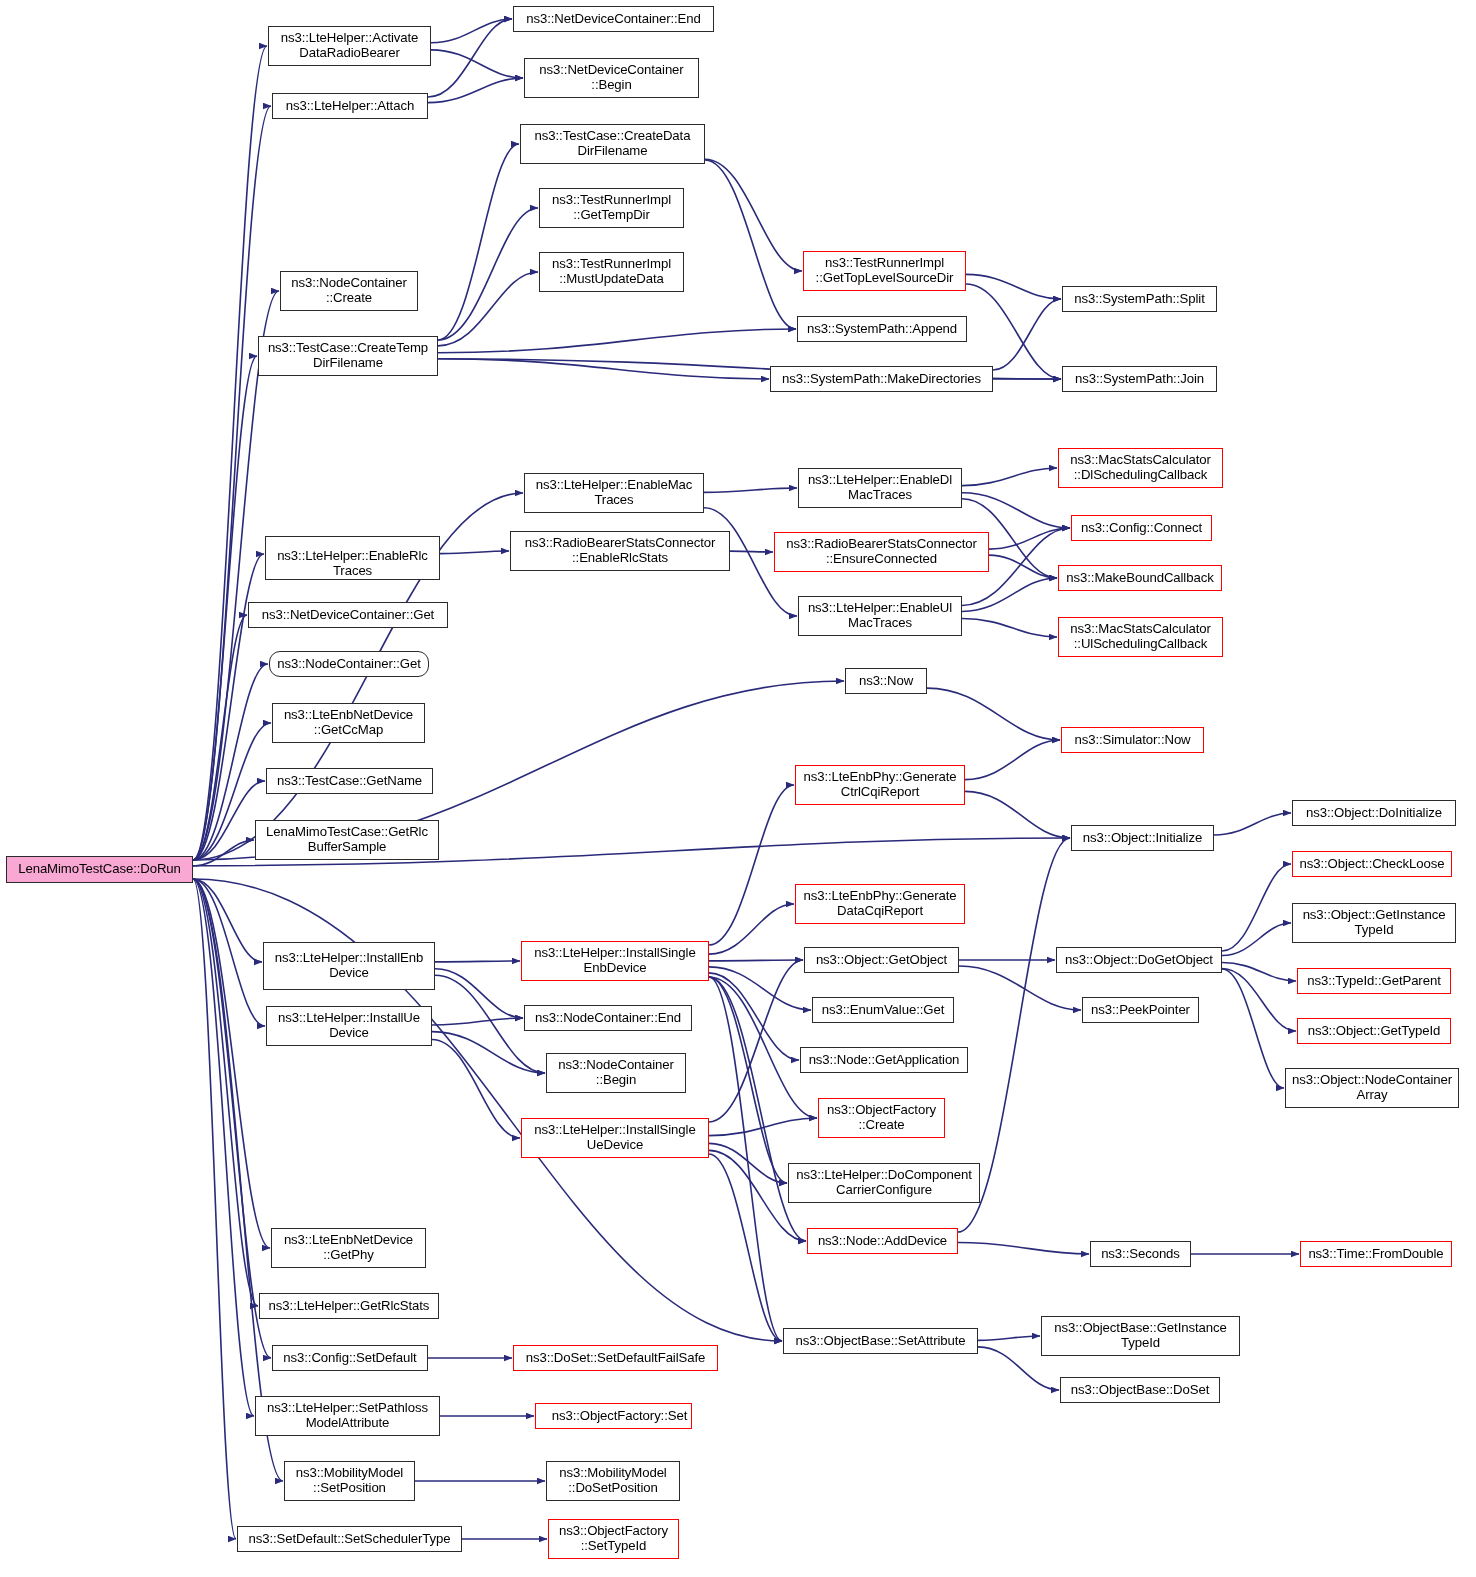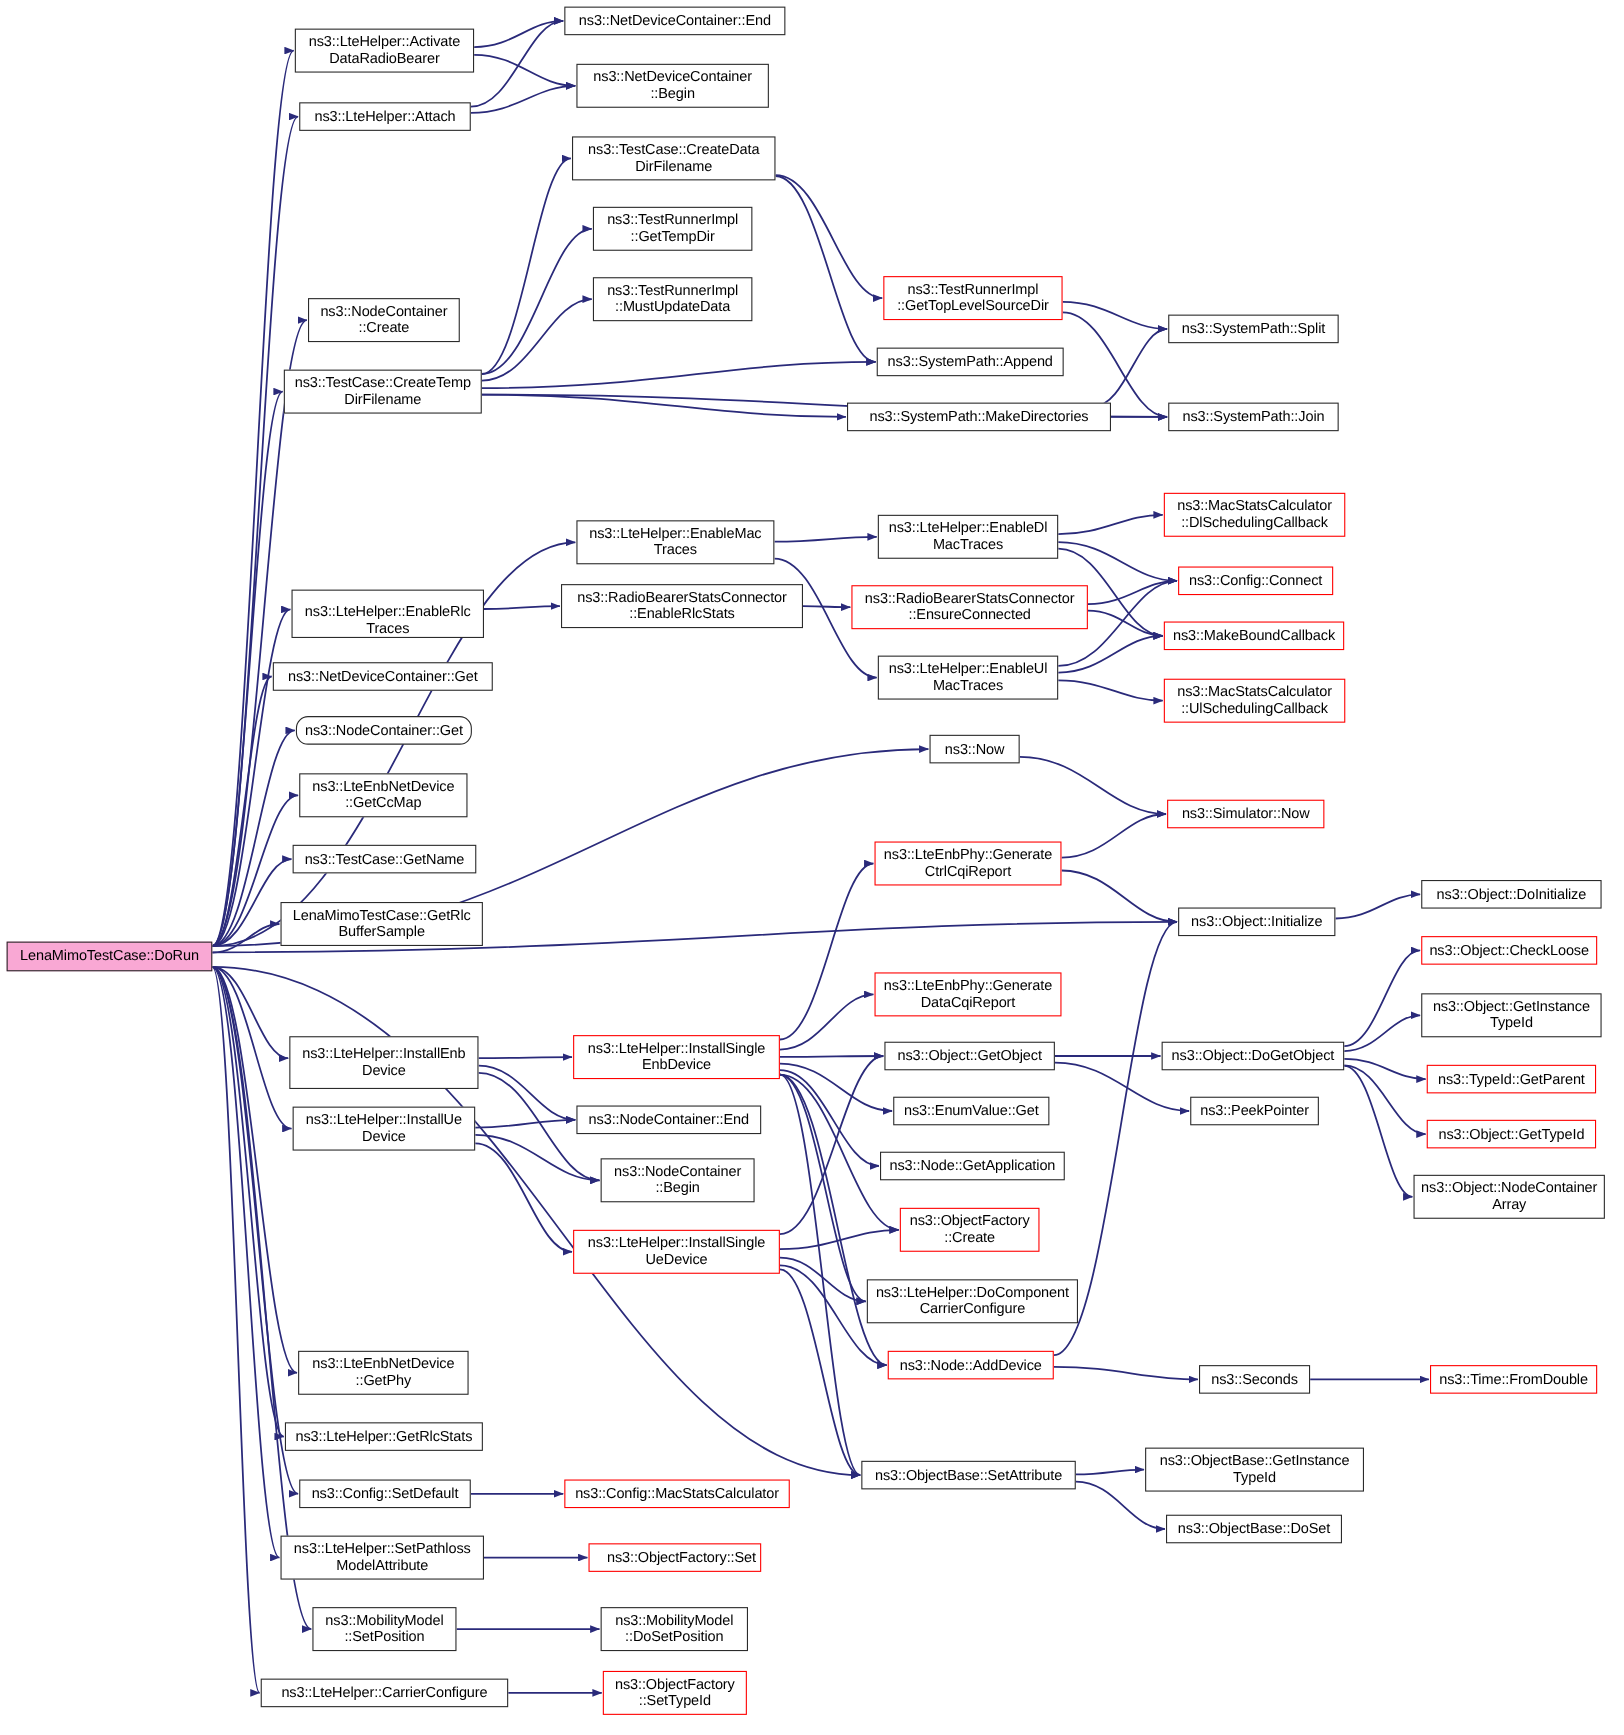--- a/index.html
+++ b/index.html
@@ -157,21 +157,21 @@
       <div class="node red" style="left: 803px; top: 251px; width: 163px; height: 40px;">
         <span>ns3::TestRunnerImpl
 ::GetTopLevelSourceDir</span>
       </div>
       <div class="node" style="left: 1062px; top: 286px; width: 155px; height: 26px;">
         <span>ns3::SystemPath::Split</span>
       </div>
       <div class="node" style="left: 797px; top: 316px; width: 170px; height: 26px;">
         <span>ns3::SystemPath::Append</span>
       </div>
-      <div class="node" style="left: 770px; top: 366px; width: 240px; height: 26px;">
+      <div class="node" style="left: 770px; top: 366px; width: 223px; height: 26px;">
         <span>ns3::SystemPath::MakeDirectories</span>
       </div>
       <div class="node" style="left: 1062px; top: 366px; width: 155px; height: 26px;">
         <span>ns3::SystemPath::Join</span>
       </div>
       <div class="node" style="left: 524px; top: 473px; width: 180px; height: 40px;">
         <span>ns3::LteHelper::EnableMac
 Traces</span>
       </div>
       <div class="node" style="left: 798px; top: 468px; width: 164px; height: 40px;">
@@ -321,21 +321,21 @@
         <span>ns3::LteEnbNetDevice
 ::GetPhy</span>
       </div>
       <div class="node" style="left: 259px; top: 1293px; width: 180px; height: 26px;">
         <span>ns3::LteHelper::GetRlcStats</span>
       </div>
       <div class="node" style="left: 272px; top: 1345px; width: 156px; height: 26px;">
         <span>ns3::Config::SetDefault</span>
       </div>
       <div class="node red" style="left: 513px; top: 1345px; width: 205px; height: 26px;">
-        <span>ns3::Config::MacStatsCalculator</span>
+        <span>ns3::DoSet::SetDefaultFailSafe</span>
       </div>
       <div class="node" style="left: 783px; top: 1328px; width: 195px; height: 26px;">
         <span>ns3::ObjectBase::SetAttribute</span>
       </div>
       <div class="node" style="left: 1041px; top: 1316px; width: 199px; height: 40px;">
         <span>ns3::ObjectBase::GetInstance
 TypeId</span>
       </div>
       <div class="node" style="left: 1060px; top: 1377px; width: 160px; height: 26px;">
         <span>ns3::ObjectBase::DoSet</span>
@@ -349,20 +349,20 @@
       </div>
       <div class="node" style="left: 284px; top: 1461px; width: 131px; height: 40px;">
         <span>ns3::MobilityModel
 ::SetPosition</span>
       </div>
       <div class="node" style="left: 546px; top: 1461px; width: 134px; height: 40px;">
         <span>ns3::MobilityModel
 ::DoSetPosition</span>
       </div>
       <div class="node" style="left: 237px; top: 1526px; width: 225px; height: 26px;">
-        <span>ns3::LteHelper::CarrierConfigure</span>
+        <span>ns3::SetDefault::SetSchedulerType</span>
       </div>
       <div class="node red" style="left: 548px; top: 1519px; width: 131px; height: 40px;">
         <span>ns3::ObjectFactory
 ::SetTypeId</span>
       </div>
     </div>
 </div>
 
 </body></html>

